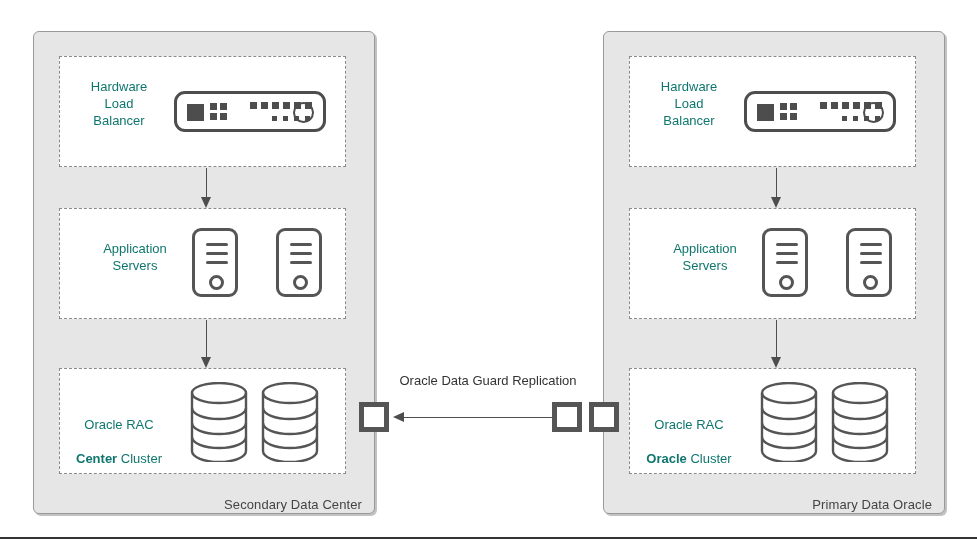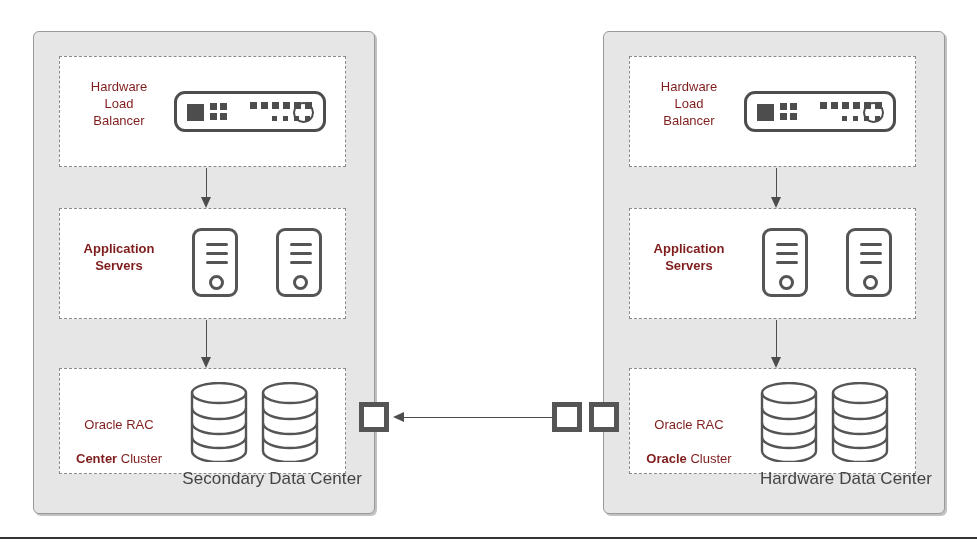--- a/index.html
+++ b/index.html
@@ -12,42 +12,42 @@
 
   
   .dc{
     position:absolute;background:#e6e6e6;border:1px solid #999999;
     border-radius:6px;box-shadow:2px 2px 0 rgba(120,120,120,.45);
   }
   #dc-secondary{left:33px;top:31px;width:340px;height:481px;}
   #dc-primary{left:603px;top:31px;width:340px;height:481px;}
 
   .dc-label{
-    position:absolute;right:12px;bottom:24px;font-size:17px;
+    position:absolute;right:12px;bottom:1px;font-size:13px;
     color:#444444;white-space:nowrap;letter-spacing:.1px;
   }
 
   
   .tier{
     position:absolute;background:#ffffff;border:1.6px dashed #8a8a8a;
     box-sizing:border-box;
   }
   .tier-label{
-    position:absolute;font-size:13px;line-height:17px;color:#7f1d1d;
+    position:absolute;font-size:13px;line-height:17px;color:#0f766e;
     text-align:center;white-space:pre-line;
   }
   .tier-label b{font-weight:bold;}
 
   
   .t-lb{top:24px;left:25px;width:287px;height:111px;}
   .t-app{top:176px;left:25px;width:287px;height:111px;}
   .t-db{top:336px;left:25px;width:287px;height:106px;}
 
   .lbl-lb{top:46px;left:33px;width:104px;}
-  .lbl-app{top:208px;left:33px;width:104px;font-weight:bold;}
+  .lbl-app{top:208px;left:49px;width:104px;}
   .lbl-db{top:367px;left:27px;width:116px;}
 
   
   .arrow-v{position:absolute;width:11px;}
   .arrow-v .shaft{
     position:absolute;left:5px;top:0;width:1.4px;background:#4d4d4d;
   }
   .arrow-v .head{
     position:absolute;left:0;bottom:0;width:0;height:0;
     border-left:5.5px solid transparent;border-right:5.5px solid transparent;
@@ -275,23 +275,24 @@
         <g fill="none" stroke="#555555" stroke-width="2.4">
           <path d="M2 11 V69 a27 11 0 0 0 54 0 V11"></path>
           <ellipse cx="29" cy="11" rx="27" ry="10"></ellipse>
           <path d="M2 26 a27 11 0 0 0 54 0"></path>
           <path d="M2 41 a27 11 0 0 0 54 0"></path>
           <path d="M2 55 a27 11 0 0 0 54 0"></path>
         </g>
       </svg>
     </div>
 
-    <div class="dc-label">Hardware Data Center</div>
+    <div class="dc-label">Primary Data Oracle</div>
   </div>
 
+  <div id="repl-caption">Oracle Data Guard Replication</div>
 
   <div id="repl-arrow">
     <span class="shaft"></span>
     <span class="head"></span>
   </div>
 
   <div class="node" style="left:359px;top:402px;"></div>
   <div class="node" style="left:552px;top:402px;"></div>
   <div class="node" style="left:589px;top:402px;"></div>
 

